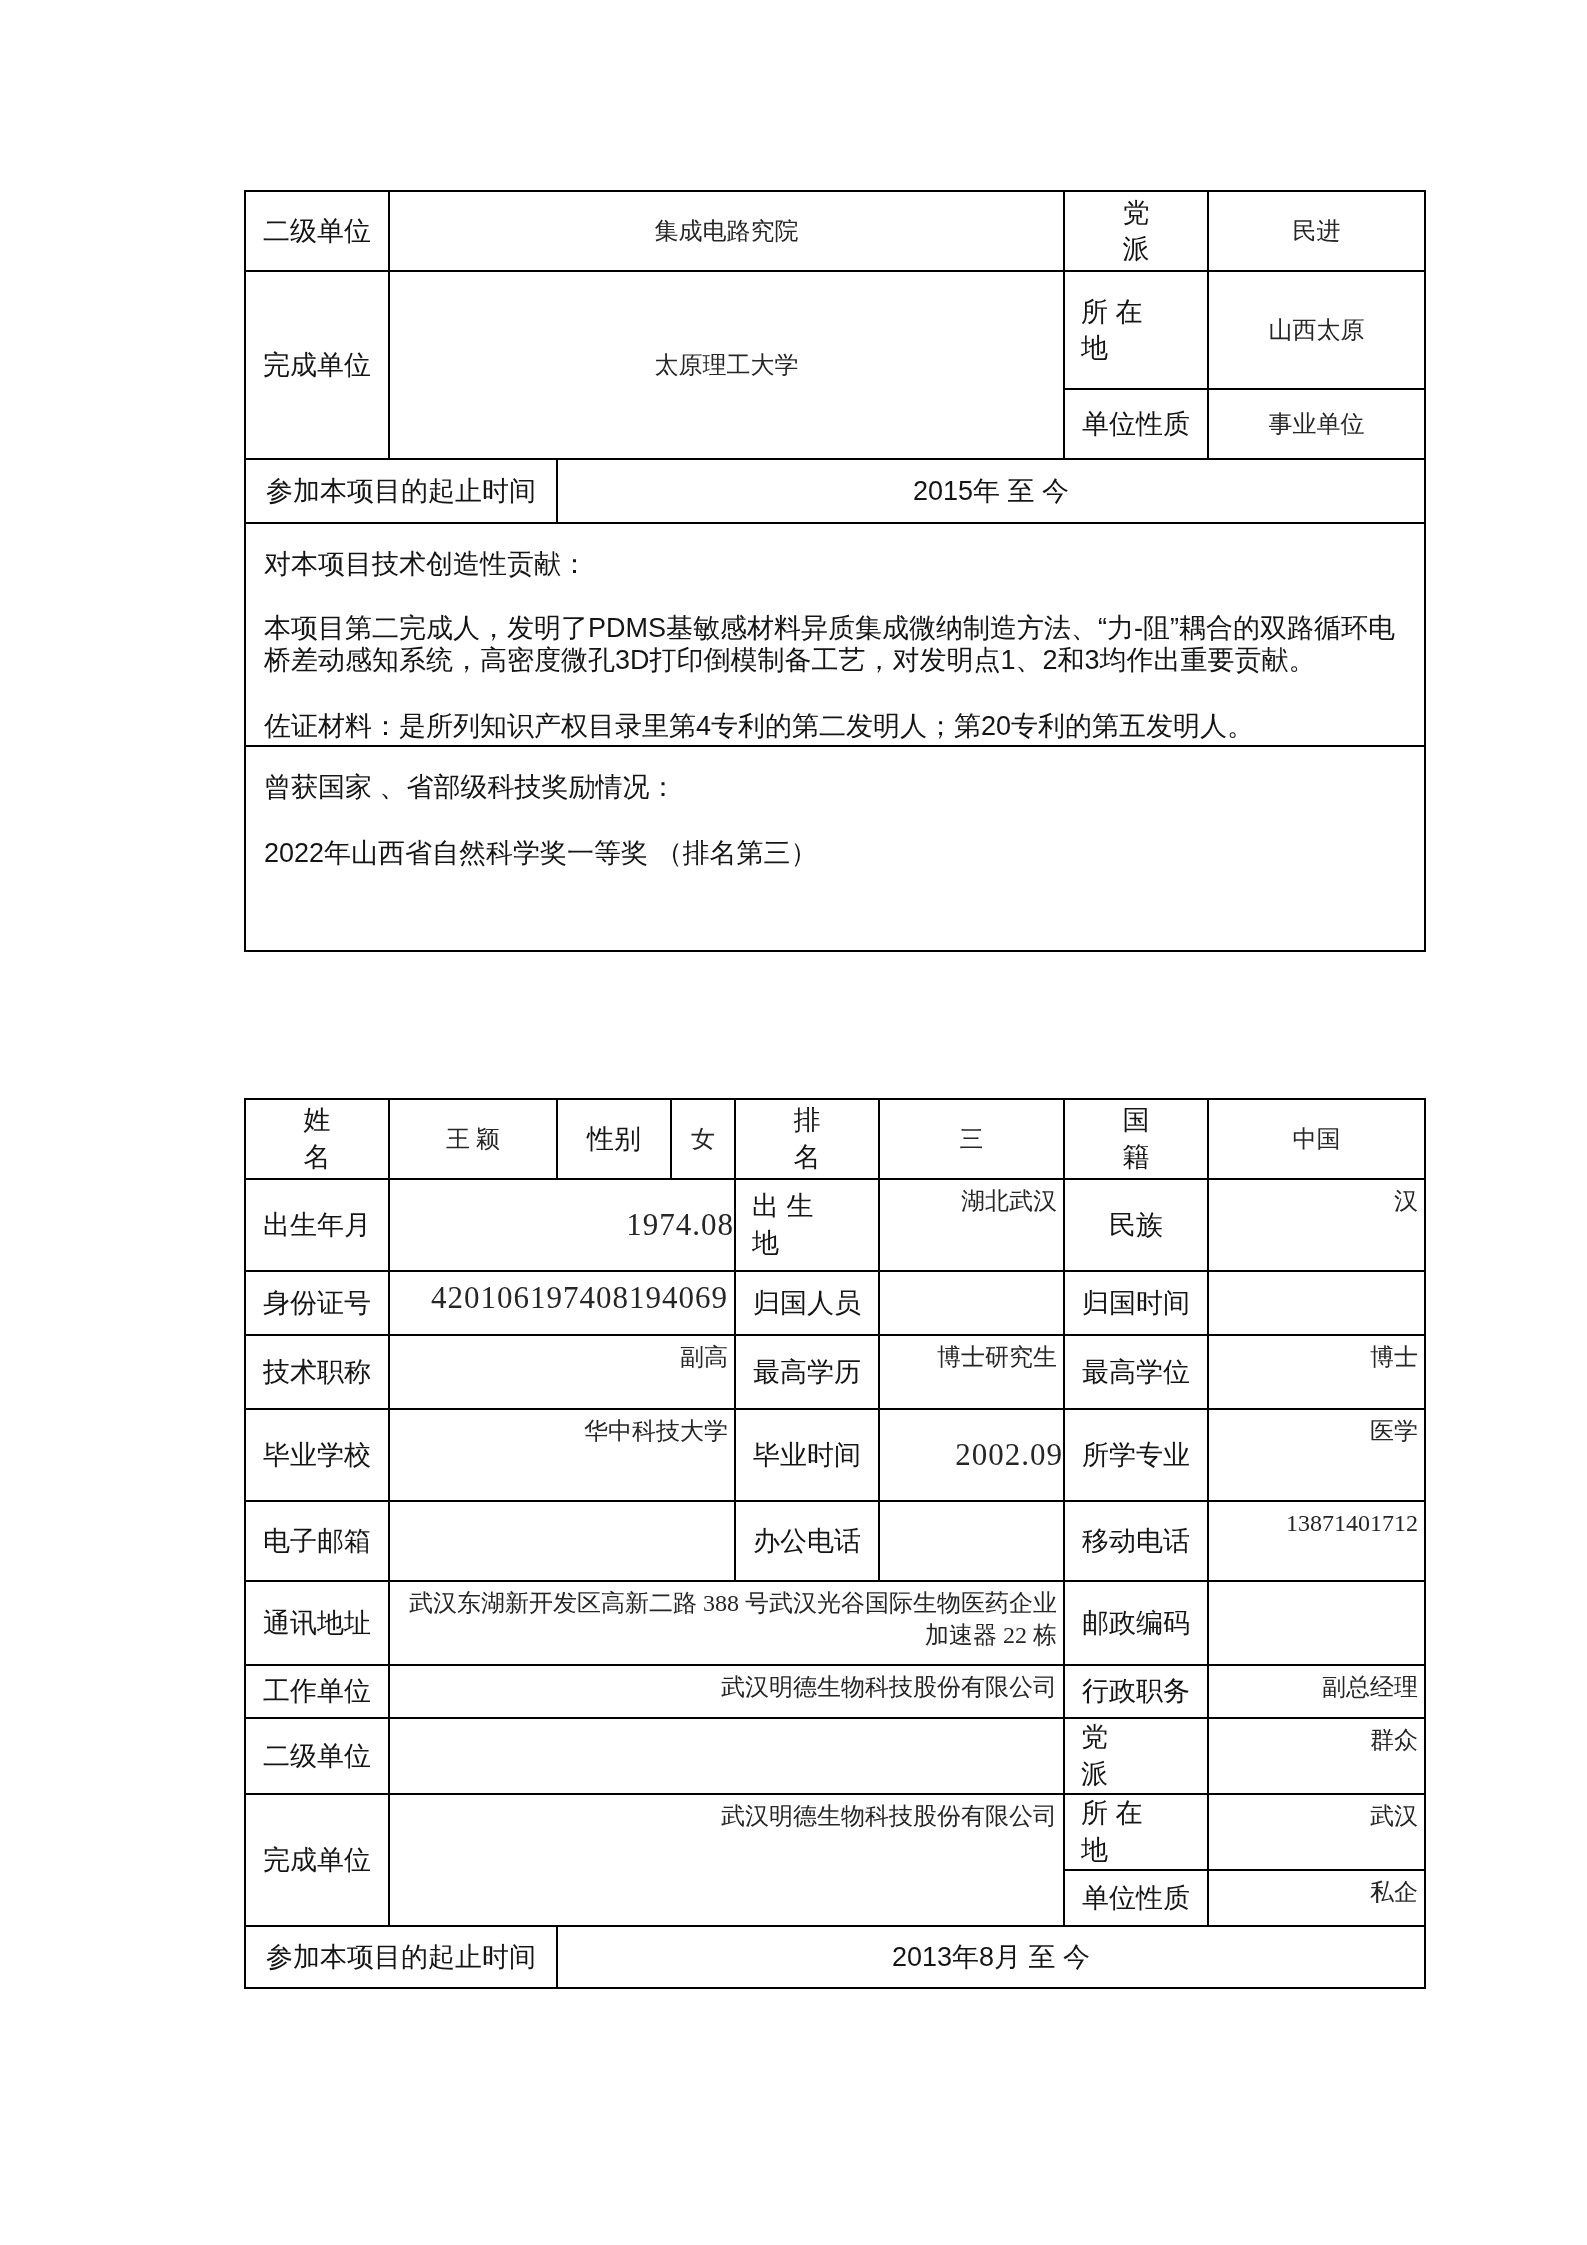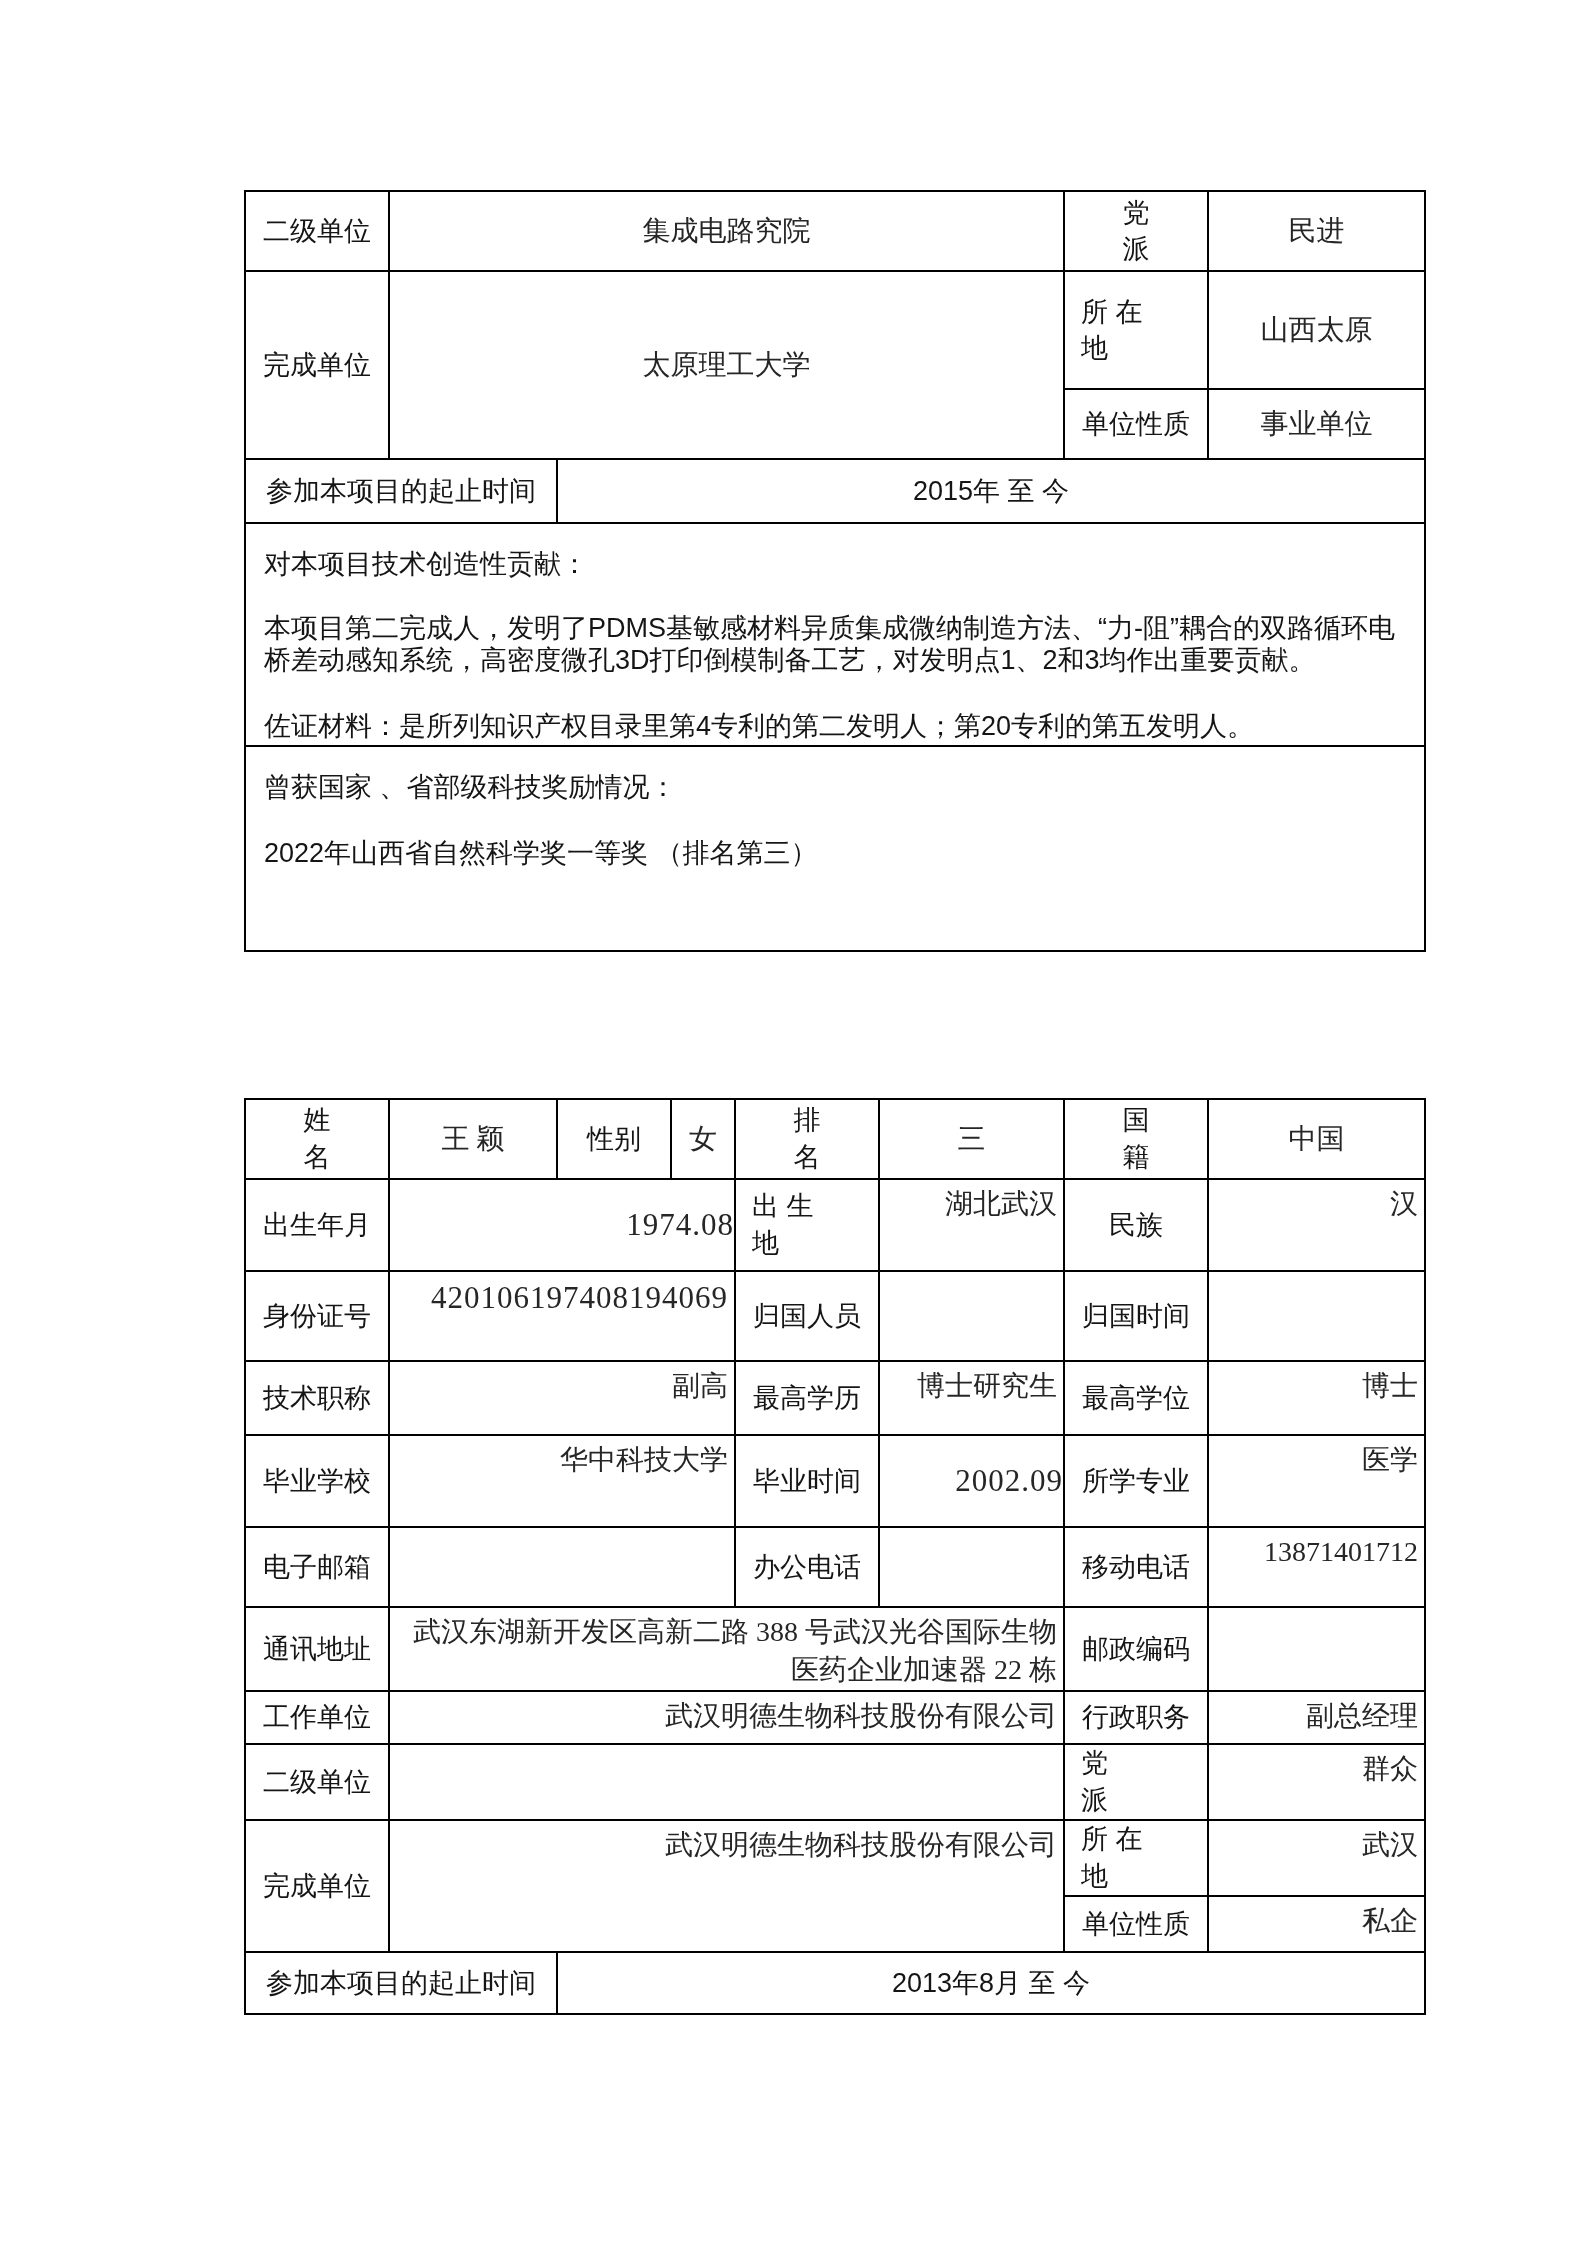--- a/index.html
+++ b/index.html
@@ -12,29 +12,29 @@
   #t1 { margin-top:190px; }
   #t2 { margin-top:146px; }
   td {
     border:2px solid #000; padding:0; overflow:hidden;
     font-size:27px; text-align:center; vertical-align:middle;
     line-height:1.35;
   }
   
   #t1 tr.r1{height:80px} #t1 tr.r2{height:118px} #t1 tr.r3{height:70px}
   #t1 tr.r4{height:64px} #t1 tr.r5{height:205px} #t1 tr.r6{height:205px}
-  #t2 tr.r1{height:80px}  #t2 tr.r2{height:92px}  #t2 tr.r3{height:90px}
+  #t2 tr.r1{height:80px}  #t2 tr.r2{height:92px}  #t2 tr.r3{height:64px}
   #t2 tr.r4{height:74px}  #t2 tr.r5{height:92px}  #t2 tr.r6{height:80px}
   #t2 tr.r7{height:84px}  #t2 tr.r8{height:53px}  #t2 tr.r9{height:76px}
   #t2 tr.r10{height:76px} #t2 tr.r11{height:56px} #t2 tr.r12{height:62px}
 
   .lbl { font-family:"Liberation Sans", sans-serif; color:#151515; }
   .pre { white-space:pre-line; }
   .lbl-left { text-align:left; padding-left:16px; }
-  .val { font-family:"Liberation Serif", serif; color:#262626; font-size:28px; }
+  .val { font-family:"Liberation Serif", serif; color:#262626; font-size:24px; }
   .tl  { text-align:right; vertical-align:top; padding:5px 6px 0 10px; }
   .ml  { text-align:right; padding-left:10px; }
   .num { font-size:31px; letter-spacing:1px; }
   .sans-c { font-family:"Liberation Sans", sans-serif; font-size:27px; color:#151515; }
 
   .block { text-align:left; vertical-align:top; padding:22px 16px 0 18px;
            font-family:"Liberation Sans", sans-serif; color:#151515; }
   .block .head { margin:0 0 30px 0; }
   .block .body { margin:0 0 32px 0; line-height:32px; }
   .block .line { margin:0; }

